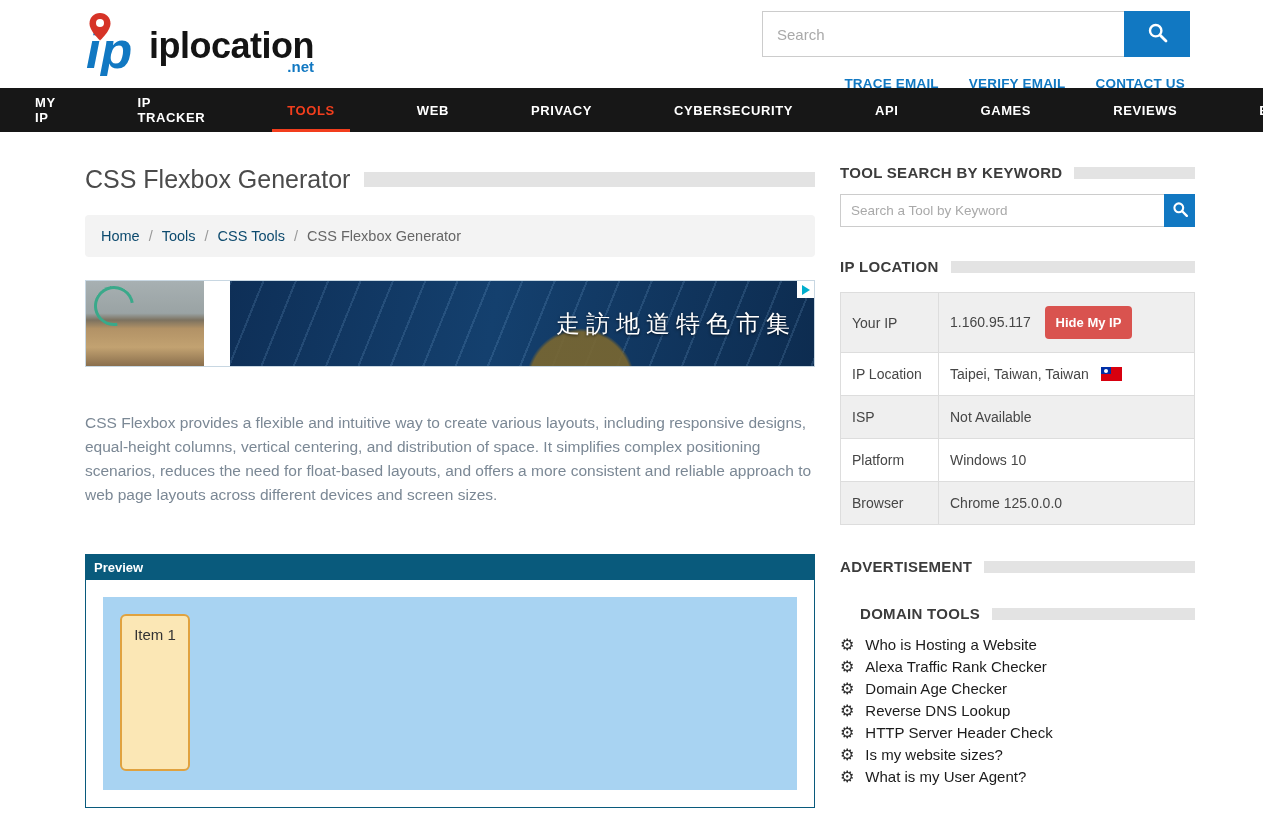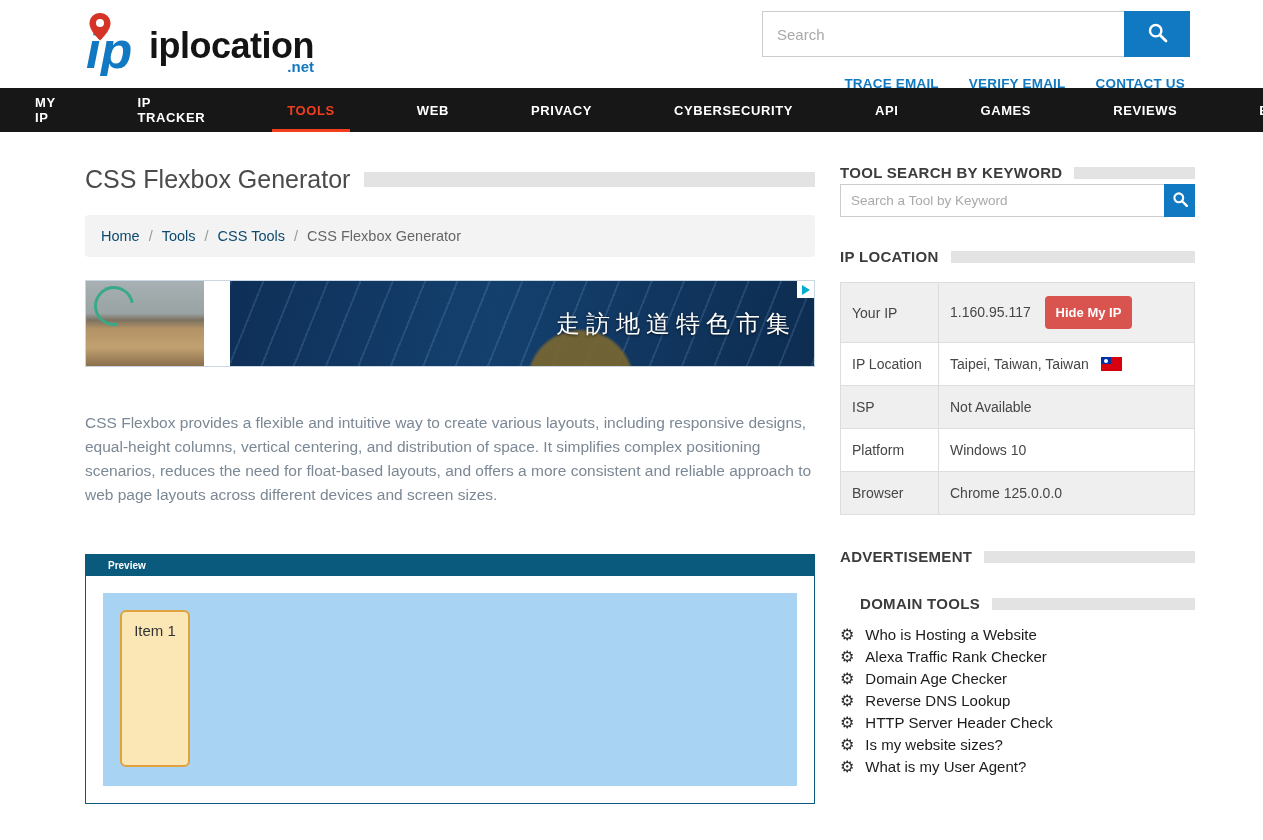--- a/index.html
+++ b/index.html
@@ -54,30 +54,30 @@
     background:
       radial-gradient(circle at 60% 120%, rgba(122,103,48,0.9) 0 14%, rgba(0,0,0,0) 15%),
       repeating-linear-gradient(112deg, rgba(140,190,235,0.16) 0 2px, rgba(0,0,0,0) 2px 30px),
       linear-gradient(100deg, #0e2f57 0%, #14406e 45%, #0d2c50 100%); }
   .ad-text { position: absolute; right: 18px; top: 50%; transform: translateY(-50%); color: #fff; font-size: 24px; letter-spacing: 6px; font-weight: 500; text-shadow: 0 1px 3px rgba(0,0,0,0.65); }
   .ad-badge { position: absolute; top: 0; right: 0; width: 17px; height: 17px; background: #fff; display: flex; align-items: center; justify-content: center; cursor: pointer; }
 
   .intro { margin-top: 44px; color: #7b8895; font-size: 15.5px; line-height: 24px; }
 
   .preview-panel { margin-top: 47px; border: 1px solid #095a7c; }
-  .preview-header { background: #095a7c; color: #fff; font-size: 10px; font-weight: bold; padding: 5px 22px; }
+  .preview-header { background: #095a7c; color: #fff; font-size: 13px; font-weight: bold; padding: 5px 8px; }
   .preview-body { padding: 17px; background: #fff; }
   .flex-container { background: #a8d3f2; height: 193px; padding: 17px 0 0 17px; display: flex; align-items: flex-start; }
   .flex-item { width: 70px; height: 157px; background: #fbe7b5; border: 2px solid #e0a23f; border-radius: 6px; display: flex; justify-content: center; padding-top: 10px; font-size: 15px; color: #333; }
 
   
   .side-heading { display: flex; align-items: center; gap: 12px; font-size: 15px; font-weight: bold; color: #3c3c3c; letter-spacing: 0.3px; }
   .side-heading .bar { flex: 1; height: 12px; background: #e3e3e3; }
 
-  .tool-search { margin-top: 3px; display: flex; }
+  .tool-search { margin-top: 13px; display: flex; }
   .tool-search input { flex: 1; height: 33px; border: 1px solid #ccc; border-right: none; padding: 0 10px; font-size: 13.5px; color: #555; outline: none; font-family: inherit; min-width: 0; }
   .tool-search button { width: 31px; height: 33px; background: #1178c2; border: none; cursor: pointer; display: flex; align-items: center; justify-content: center; }
 
   .heading-ip { margin-top: 31px; }
   .ip-table { width: 100%; border-collapse: collapse; margin-top: 17px; font-size: 14px; color: #464646; }
   .ip-table td { border: 1px solid #ddd; padding: 13px 11px; vertical-align: middle; }
   .ip-table tr:nth-child(odd) { background: #efefef; }
   .ip-table tr:nth-child(even) { background: #fff; }
   .ip-label { width: 98px; }
   .hide-ip-btn { background: #d9534f; color: #fff; border: none; border-radius: 4px; font-weight: bold; font-size: 13px; padding: 9px 11px; margin-left: 10px; cursor: pointer; font-family: inherit; }

